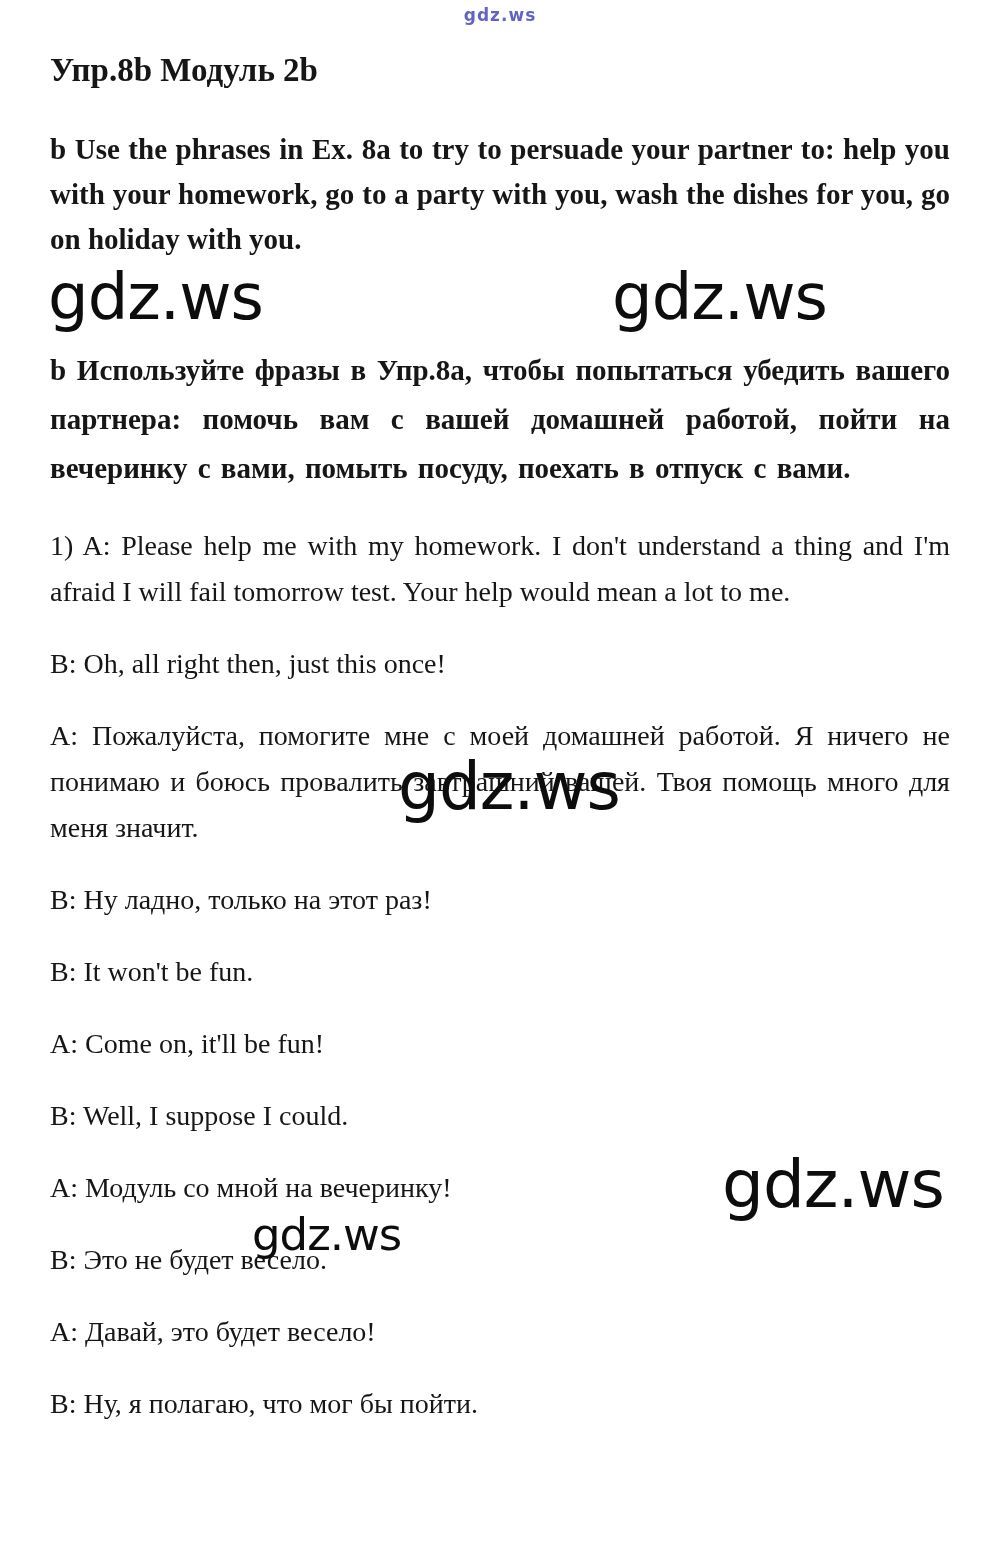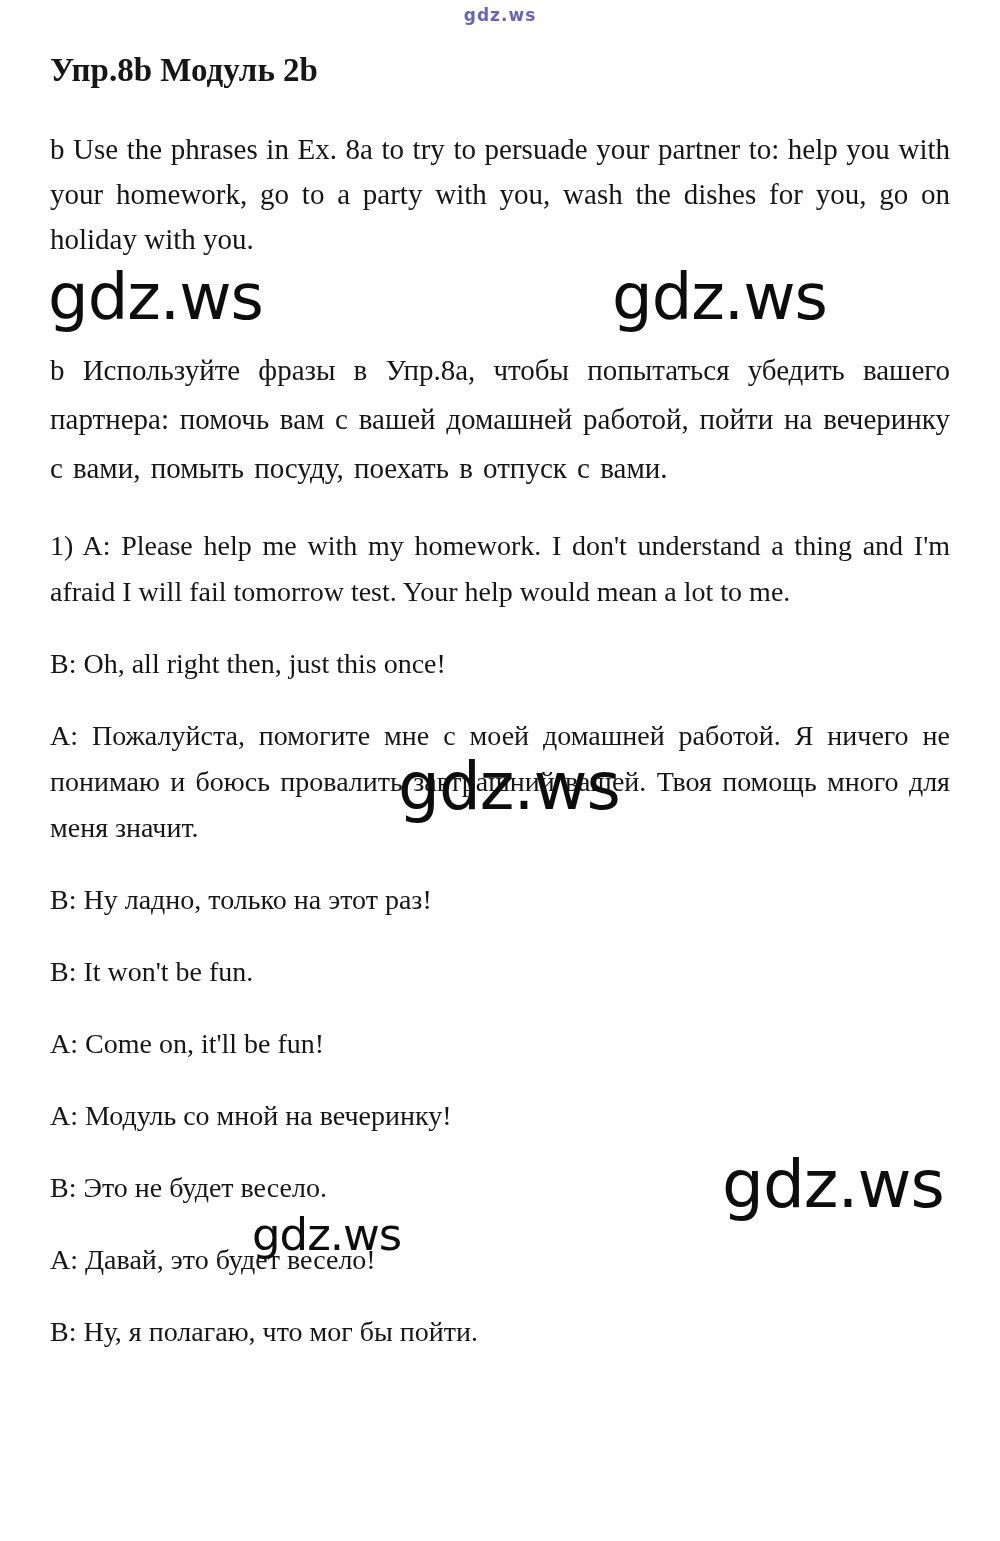--- a/index.html
+++ b/index.html
@@ -27,21 +27,21 @@
 
   .title {
     text-align: left;
     font-size: 33px;
     font-weight: bold;
     margin: 26px 0 0 0;
     line-height: 38px;
   }
 
   .task {
-    font-weight: normal;
+    font-weight: bold;
     font-size: 29px;
     line-height: 45px;
     text-align: justify;
     margin: 38px 0 0 0;
   }
   .task.ru {
     margin-top: 84px;
     line-height: 49px;
     word-spacing: 3px;
   }
@@ -82,20 +82,21 @@
     <p class="task en">b Use the phrases in Ex. 8a to try to persuade your partner to: help you with your homework, go to a party with you, wash the dishes for you, go on holiday with you.</p>
 
     <p class="task ru">b Используйте фразы в Упр.8а, чтобы попытаться убедить вашего партнера: помочь вам с вашей домашней работой, пойти на вечеринку с вами, помыть посуду, поехать в отпуск с вами.</p>
 
     <p class="line just m-first">1) A: Please help me with my homework. I don't understand a thing and I'm afraid I will fail tomorrow test. Your help would mean a lot to me.</p>
     <p class="line">B: Oh, all right then, just this once!</p>
     <p class="line just">А: Пожалуйста, помогите мне с моей домашней работой. Я ничего не понимаю и боюсь провалить завтрашний вашей. Твоя помощь много для меня значит.</p>
     <p class="line">В: Ну ладно, только на этот раз!</p>
     <p class="line">B: It won't be fun.</p>
     <p class="line">A: Come on, it'll be fun!</p>
+    <p class="line">B: Well, I suppose I could.</p>
     <p class="line">А: Модуль со мной на вечеринку!</p>
     <p class="line">В: Это не будет весело.</p>
     <p class="line">А: Давай, это будет весело!</p>
     <p class="line">В: Ну, я полагаю, что мог бы пойти.</p>
   </div>
 
   <div class="wm wm-1">gdz.ws</div>
   <div class="wm wm-2">gdz.ws</div>
   <div class="wm wm-3">gdz.ws</div>
   <div class="wm wm-4">gdz.ws</div>

